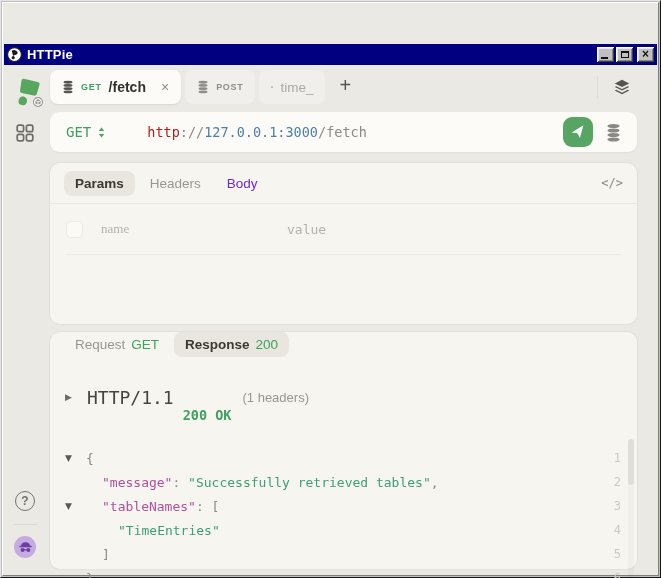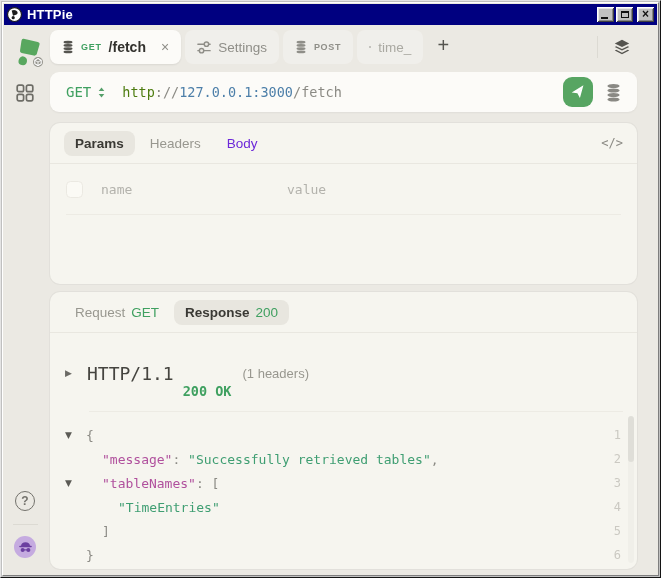--- a/index.html
+++ b/index.html
@@ -1,19 +1,19 @@
 <!DOCTYPE html>
 <html><head>
 <meta charset="utf-8">
 <style>
   html,body{margin:0;padding:0;background:#777;}
   *{box-sizing:border-box;}
   .window{width:661px;height:578px;background:#c0c0c0;border:1px solid;border-color:#e4e4e4 #141414 #141414 #e4e4e4;padding:1px;font-family:"Liberation Sans",sans-serif;}
   .window-inner{height:100%;border:1px solid;border-color:#fff #7e7e7e #7e7e7e #fff;display:flex;flex-direction:column;background:#ebe9e3;padding:1px;}
-  .titlebar{flex:0 0 21px;background:#000080;display:flex;align-items:center;padding:0 3px;gap:5px;}
+  .titlebar{flex:0 0 21px;background:#000080;display:flex;align-items:center;padding:0 3px;gap:5px;margin-top:40px;}
   .title-text{color:#fff;font-weight:700;font-size:13px;flex:1;letter-spacing:0.2px;}
   .win-controls{display:flex;gap:2px;}
   .win-btn{width:17px;height:15px;background:#c0c0c0;border:none;padding:0;position:relative;cursor:pointer;
     box-shadow:inset 1px 1px 0 #fff, inset -1px -1px 0 #404040, inset 2px 2px 0 #e6e6e6, inset -2px -2px 0 #868686;
     display:flex;align-items:center;justify-content:center;}
   .win-btn.close{margin-left:2px;}
   .glyph-min{position:absolute;left:4px;bottom:3px;width:7px;height:2px;background:#111;}
   .glyph-max{width:8px;height:7px;border:1px solid #111;border-top-width:2px;}
   .glyph-close{font-size:12px;font-weight:700;color:#111;line-height:1;margin-top:-1px;}
   .app{flex:1;display:flex;min-height:0;background:#ebe9e3;}
@@ -42,40 +42,40 @@
   .tabbar-right{margin-left:auto;display:flex;align-items:center;}
   .tabbar-vdiv{width:1px;height:22px;background:#dcdad3;margin:0 9px;}
   .layers-btn{padding:4px 6px;cursor:pointer;display:flex;align-items:center;}
 
   
   .urlrow{margin-top:8px;flex:0 0 40px;}
   .urlbar{height:40px;background:#fcfbf8;border-radius:9px;display:flex;align-items:center;padding:0 10px 0 16px;box-shadow:0 1px 2px rgba(0,0,0,0.05);cursor:text;}
   .method-select{display:flex;align-items:center;gap:7px;cursor:pointer;}
   .method-text{font-family:"DejaVu Sans Mono",monospace;font-size:14px;color:#3fa060;}
   .url{margin-left:17px;font-family:"DejaVu Sans Mono",monospace;font-size:13.5px;white-space:pre;}
-  .u-scheme{color:#4d7c0f;} .u-sep{color:#8b8a84;} .u-host{color:#4d7fa9;} .u-path{color:#8b8a84;}
+  .u-scheme{color:#b91c1c;margin-left:25px;} .u-sep{color:#8b8a84;} .u-host{color:#4d7fa9;} .u-path{color:#8b8a84;}
   .send{margin-left:auto;width:30px;height:30px;border-radius:9px;background:#57a562;border:none;display:flex;align-items:center;justify-content:center;cursor:pointer;}
   .db-lg{margin:0 6px 0 13px;display:flex;align-items:center;cursor:pointer;}
 
   
   .card{background:#f6f5ef;border-radius:10px;box-shadow:0 0 0 1px rgba(0,0,0,0.035);}
   .card-tabs{height:40px;display:flex;align-items:center;padding:0 14px;gap:4px;}
   .pill{padding:5px 11px;border-radius:8px;font-size:13.5px;color:#98978f;cursor:pointer;display:flex;align-items:center;gap:6px;white-space:nowrap;}
   .pill.active{background:#e8e6df;color:#3a3934;font-weight:600;}
   .pill-body{color:#6d28d9;}
   .code-toggle{margin-left:auto;font-family:"DejaVu Sans Mono",monospace;font-size:12px;color:#8b8a84;cursor:pointer;}
   .card-divider{height:1px;background:#e9e7e0;}
   .green{color:#3fa060;}
 
   .params-card{margin-top:11px;flex:0 0 161px;display:flex;flex-direction:column;}
   .param-row{height:50px;display:flex;align-items:center;gap:16px;padding:0 16px;}
   .checkbox{width:17px;height:17px;border-radius:4.5px;background:#fbfaf5;border:1px solid #ebe9e2;cursor:pointer;flex:0 0 auto;}
   .param-input{background:transparent;border:none;outline:none;font-family:"DejaVu Sans Mono",monospace;font-size:13px;color:#44433e;}
   .param-input::placeholder{color:#b3b2ac;}
-  .param-name{width:170px;} .param-value{flex:1;}
+  .param-name{width:170px;font-family:Liberation Serif, serif;} .param-value{flex:1;}
   .row-divider{height:1px;background:#edebe4;margin:0 16px;}
 
   .response-card{margin-top:8px;flex:1;display:flex;flex-direction:column;min-height:0;}
   .status-line{display:flex;align-items:center;padding:14px 16px 12px 15px;gap:9px;cursor:pointer;}
   .tri{font-family:"DejaVu Sans",sans-serif;font-size:9px;color:#6b6a65;width:13px;flex:0 0 auto;}
   .proto{font-family:"DejaVu Sans Mono",monospace;font-size:18px;color:#45443f;}
   .ok{font-family:"DejaVu Sans Mono",monospace;font-size:13.5px;font-weight:700;color:#3fa060;margin-top:36px;}
   .hmeta{font-size:13px;color:#98978f;margin-left:2px;}
   .status-divider{height:1px;background:#edebe4;margin:0 14px 0 39px;}
   .code{flex:1;position:relative;padding:11px 10px 0 15px;font-family:"DejaVu Sans Mono",monospace;font-size:13px;color:#8b8a84;}
@@ -162,29 +162,20 @@
             <ellipse cx="8" cy="2.6" rx="6" ry="1.9" fill="#55544f"></ellipse>
                 <ellipse cx="8" cy="6.9" rx="6" ry="1.9" fill="#55544f"></ellipse>
                 <ellipse cx="8" cy="11.2" rx="6" ry="1.9" fill="#55544f"></ellipse>
                 <ellipse cx="8" cy="15.5" rx="6" ry="1.9" fill="#55544f"></ellipse>
           </svg>
           <span class="tab-method">GET</span>
           <span class="tab-label">/fetch</span>
           <span class="tab-close">×</span>
         </div>
         <div class="tab">
-          <svg width="14" height="13" viewBox="0 0 16 14" fill="none" stroke="#8f8e88" stroke-width="1.6" stroke-linecap="round">
-            <line x1="1" y1="3.2" x2="15" y2="3.2"></line>
-                <circle cx="10.8" cy="3.2" r="2.5" fill="#ebe9e3"></circle>
-            <line x1="1" y1="10.6" x2="15" y2="10.6"></line>
-                <circle cx="5.2" cy="10.6" r="2.5" fill="#ebe9e3"></circle>
-          </svg>
-          <span class="tab-label">Settings</span>
-        </div>
-        <div class="tab">
           <svg width="12" height="14" viewBox="0 0 16 18">
             <ellipse cx="8" cy="2.6" rx="6" ry="1.9" fill="#8f8e88"></ellipse>
                 <ellipse cx="8" cy="6.9" rx="6" ry="1.9" fill="#8f8e88"></ellipse>
                 <ellipse cx="8" cy="11.2" rx="6" ry="1.9" fill="#8f8e88"></ellipse>
                 <ellipse cx="8" cy="15.5" rx="6" ry="1.9" fill="#8f8e88"></ellipse>
           </svg>
           <span class="tab-method">POST</span>
         </div>
         <div class="tab tab-time">
           <svg width="12" height="14" viewBox="0 0 16 18">

